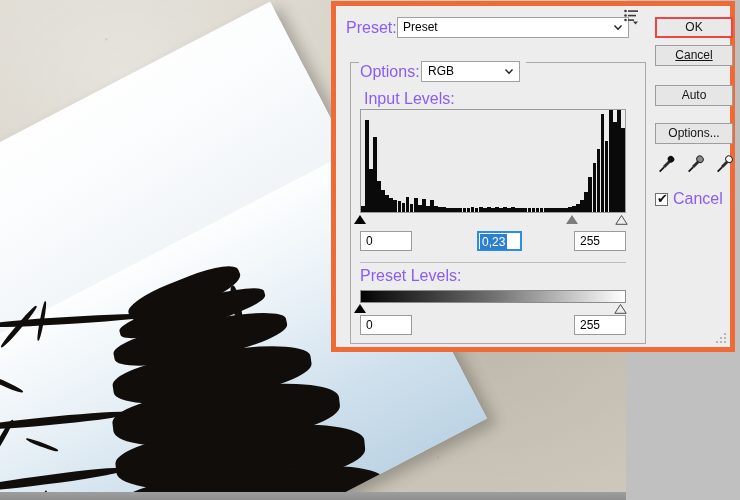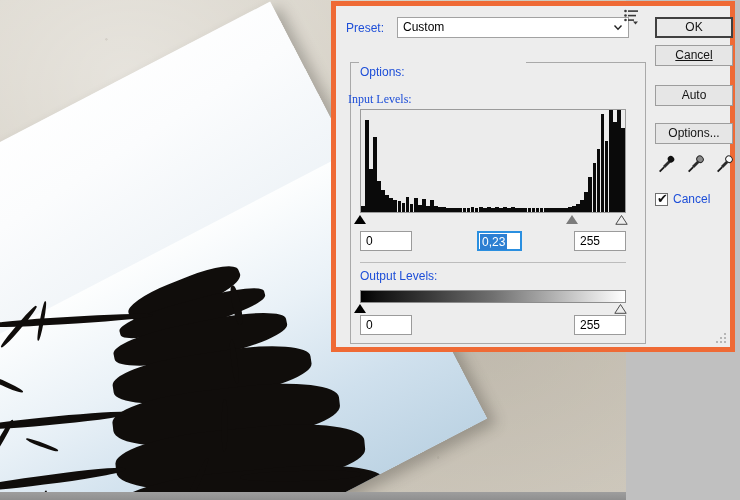--- a/index.html
+++ b/index.html
@@ -52,21 +52,21 @@
 
   
   #levels-dialog{
     position:absolute;left:331px;top:1px;width:404px;height:351px;
     border:5px solid #ef6a35;
     background:#ededed;
     box-sizing:border-box;
   }
   #dialog-body{position:absolute;inset:0;background:#ededed;}
 
-  .lbl{color:#1d4ed8;font-size:12px;line-height:14px;}
+  .lbl{color:#8b5cf6;font-size:16px;line-height:14px;}
 
   
   #preset-row{position:absolute;left:10px;top:11px;width:285px;height:22px;}
   #preset-label{position:absolute;left:0;top:4px;}
   #preset-select{
     position:absolute;left:51px;top:0;width:232px;height:21px;
     background:#fff;border:1px solid #a2a2a2;box-sizing:border-box;
     font-size:12px;color:#000;padding:2px 18px 0 5px;
   }
   #preset-caret{position:absolute;right:5px;top:4px;width:10px;height:10px;}
@@ -81,21 +81,21 @@
   #group-top-right{position:absolute;left:190px;top:56px;width:120px;height:1px;background:#a9a9a9;}
 
   #channel-label{position:absolute;left:24px;top:59px;}
   #channel-select{
     position:absolute;left:85px;top:55px;width:99px;height:21px;
     background:#fff;border:1px solid #a2a2a2;box-sizing:border-box;
     font-size:12px;color:#000;padding:2px 18px 0 6px;
   }
   #channel-caret{position:absolute;right:5px;top:4px;width:10px;height:10px;}
 
-  #input-levels-label{position:absolute;left:12px;top:86px;font-family:Liberation Serif, serif;}
+  #input-levels-label{position:absolute;left:28px;top:86px;}
 
   
   #histogram-frame{
     position:absolute;left:24px;top:103px;width:266px;height:104px;
     border:1px solid #9b9b9b;background:#ececec;box-sizing:border-box;
   }
   #histogram-plot{position:absolute;left:0;top:0;right:0;bottom:0;}
   .hbar{position:absolute;bottom:0;background:#0a0a0a;}
 
   
@@ -124,21 +124,21 @@
   }
   #out-black-field{left:24px;top:309px;width:52px;}
   #out-white-field{left:238px;top:309px;width:52px;}
 
   
   .btn{
     position:absolute;width:78px;height:21px;background:#e6e6e6;
     border:1px solid #9d9d9d;box-sizing:border-box;
     font-size:12px;color:#141414;text-align:center;line-height:19px;cursor:default;
   }
-  #ok-button{left:319px;top:11px;border:2px solid #404040;background:#e9e9e9;line-height:17px;}
+  #ok-button{left:319px;top:11px;border:2px solid #ef4444;background:#e9e9e9;line-height:17px;}
   #cancel-button{left:319px;top:39px;text-decoration:underline;}
   #auto-button{left:319px;top:79px;}
   #options-button{left:319px;top:117px;}
 
   #eyedroppers{position:absolute;left:320px;top:148px;width:80px;height:22px;}
   .dropper{position:absolute;top:0;width:20px;height:20px;}
   #preview-row{position:absolute;left:319px;top:186px;height:16px;}
   #preview-checkbox{position:absolute;left:0;top:1px;width:13px;height:13px;background:#fff;border:1px solid #6f6f6f;box-sizing:border-box;}
   #preview-check-mark{position:absolute;left:1px;top:-2px;font-size:13px;color:#111;line-height:13px;}
   #preview-label{position:absolute;left:18px;top:0;}
@@ -189,41 +189,47 @@
   <div id="doc-bottom-shadow"></div>
   <div id="canvas-right-gray"></div>
 </div>
 
 <div id="levels-dialog">
   <div id="dialog-body">
 
     <div id="preset-row">
       <span id="preset-label" class="lbl">Preset:</span>
       <div id="preset-select">
-        <span>Custom</span>
+        <span>Preset</span>
         <svg id="preset-caret" viewBox="0 0 10 10">
           <path d="M1.5 3.5 L5 7.2 L8.5 3.5" fill="none" stroke="#222" stroke-width="1.4"></path>
         </svg>
       </div>
     </div>
     <svg id="preset-menu-icon" viewBox="0 0 18 18">
       <circle cx="2.5" cy="3" r="1.3" fill="#3a3a3a"></circle>
         <rect x="5" y="2.3" width="10" height="1.6" fill="#3a3a3a"></rect>
       <circle cx="2.5" cy="7.5" r="1.3" fill="#3a3a3a"></circle>
         <rect x="5" y="6.8" width="8" height="1.6" fill="#3a3a3a"></rect>
       <circle cx="2.5" cy="12" r="1.3" fill="#3a3a3a"></circle>
         <rect x="5" y="11.3" width="6" height="1.6" fill="#3a3a3a"></rect>
       <path d="M10 13.5 L15 13.5 L12.5 16.5 Z" fill="#3a3a3a"></path>
     </svg>
 
     <div id="group-top-left"></div>
     <div id="group-top-right"></div>
     <div id="channel-group"></div>
 
     <span id="channel-label" class="lbl">Options:</span>
+    <div id="channel-select">
+      <span>RGB</span>
+      <svg id="channel-caret" viewBox="0 0 10 10">
+        <path d="M1.5 3.5 L5 7.2 L8.5 3.5" fill="none" stroke="#222" stroke-width="1.4"></path>
+      </svg>
+    </div>
 
     <span id="input-levels-label" class="lbl">Input Levels:</span>
 
     <div id="histogram-frame">
       <div id="histogram-plot">
           <div class="hbar" style="left: 0px; width: 3.76px; height: 6.12px;"></div>
           <div class="hbar" style="left: 4.06px; width: 3.76px; height: 91.8px;"></div>
           <div class="hbar" style="left: 8.12px; width: 3.76px; height: 42.84px;"></div>
           <div class="hbar" style="left: 12.18px; width: 3.76px; height: 75.48px;"></div>
           <div class="hbar" style="left: 16.25px; width: 3.76px; height: 30.6px;"></div>
@@ -296,21 +302,21 @@
       <svg id="in-white-handle" class="handle-white-outline" viewBox="0 0 13 10" style="left: 254.7px; top: 1px;">
         <path d="M6.5 0.5 L12.2 9.3 L0.8 9.3 Z" fill="#ededed" stroke="#4b4b4b" stroke-width="1"></path>
       </svg>
     </div>
 
     <div class="numfield" id="in-black-field"><span>0</span></div>
     <div class="numfield" id="in-gamma-field"><span id="in-gamma-value">0,23</span></div>
     <div class="numfield" id="in-white-field"><span>255</span></div>
 
     <div id="divider"></div>
-    <span id="output-levels-label" class="lbl">Output Levels:</span>
+    <span id="output-levels-label" class="lbl">Preset Levels:</span>
 
     <div id="output-gradient"></div>
     <div style="position:absolute;left:24px;top:298px;width:266px;height:11px;">
       <div class="tri tri-black" style="left:-6px;top:0;"></div>
       <svg class="handle-white-outline" viewBox="0 0 13 10" style="left:254px;top:0;">
         <path d="M6.5 0.5 L12.2 9.3 L0.8 9.3 Z" fill="#ededed" stroke="#4b4b4b" stroke-width="1"></path>
       </svg>
     </div>
 
     <div class="numfield" id="out-black-field"><span>0</span></div>

